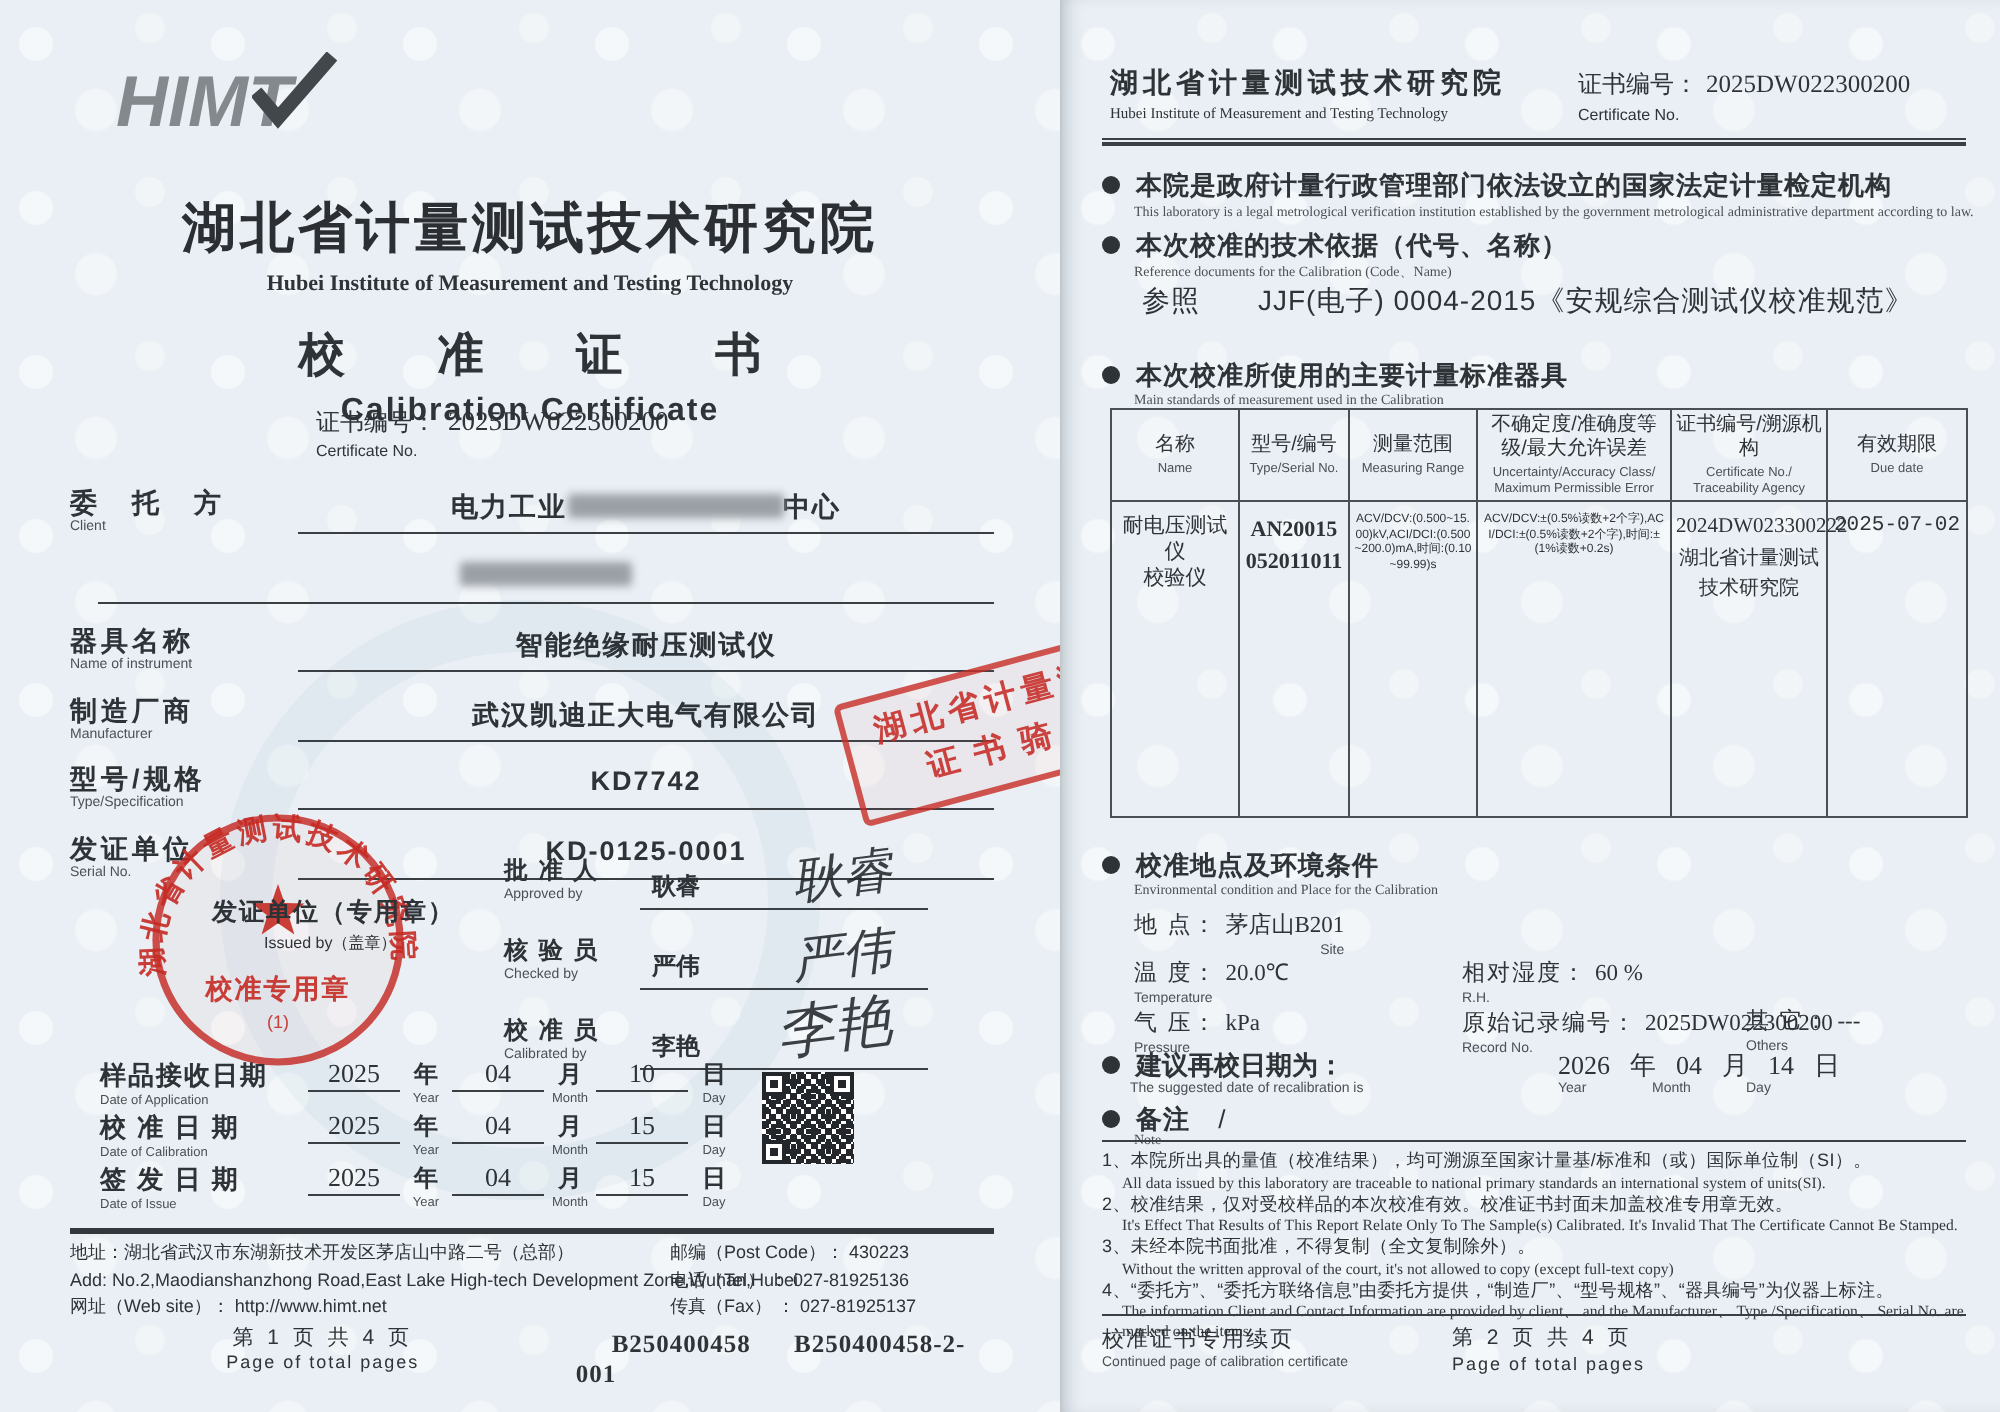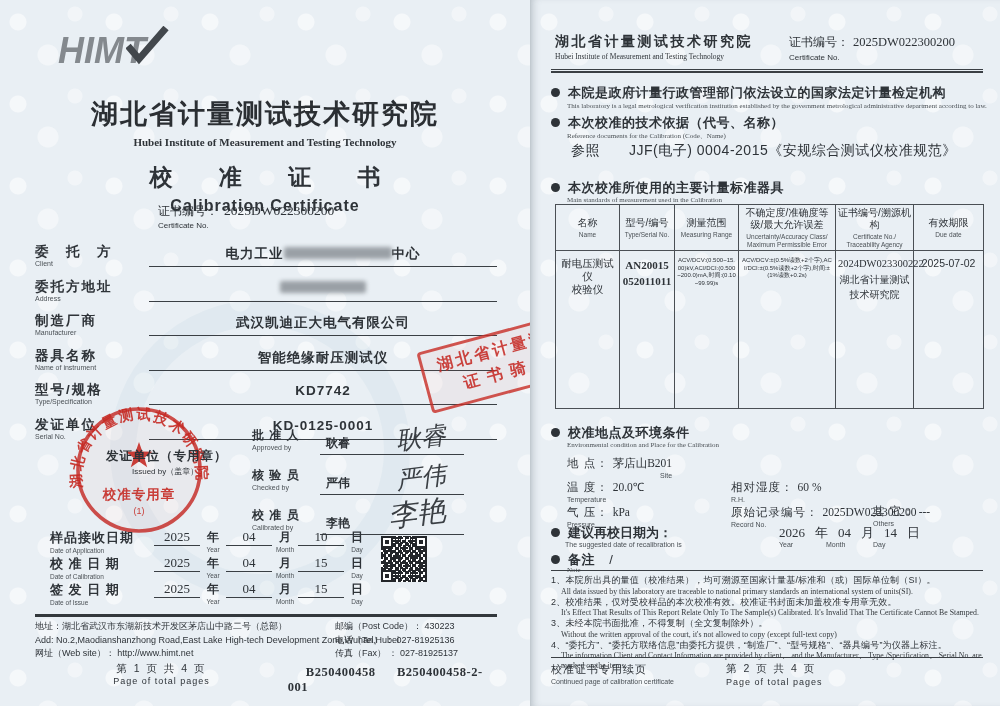--- a/index.html
+++ b/index.html
@@ -118,21 +118,21 @@
   .std-table th, .std-table td { border:1px solid #4a4f54; vertical-align:middle; padding:2px; }
   .std-table th { height:46px; font-weight:400; }
   .std-table th .cn { font-size:10px; line-height:12px; }
   .std-table th .en { font-size:6.5px; color:#4a5055; line-height:7.5px; margin-top:2px; }
   .std-table td { height:158px; vertical-align:top; text-align:center; padding-top:6px; }
   .c-name { font-size:10.5px; line-height:13px; }
   .c-type { font-family:"Liberation Serif", serif; font-size:11px; font-weight:700; line-height:16px; }
   .c-tiny { font-size:6px; line-height:7.5px; text-align:center; word-break:break-all; }
   .c-cert { font-family:"Liberation Serif", serif; font-size:10.5px; line-height:14px; }
   .c-agency { font-size:10px; line-height:13px; margin-top:2px; }
-  .c-due { font-family:Liberation Sans, sans-serif; font-size:10.5px; }
+  .c-due { font-family:Liberation Mono, monospace; font-size:10.5px; }
   .env-row { position:absolute; white-space:nowrap; }
   .env-lab { font-size:11.5px; letter-spacing:1px; }
   .env-val { font-size:11.5px; font-family:"Liberation Serif", serif; margin-left:4px; }
   .env-en { font-size:7px; color:#4a5055; display:block; margin-top:1px; }
 
   .recal-cn { position:absolute; left:20px; top:524px; font-size:13px; font-weight:700; white-space:nowrap; }
   .recal-vals { position:absolute; left:248px; top:524px; font-size:13px; white-space:nowrap; }
   .recal-vals b { font-family:"Liberation Serif", serif; font-weight:400; padding:0 10px; }
   .recal-en { position:absolute; left:34px; top:541px; font-size:7px; color:#4a5055; }
   .recal-units-en { position:absolute; left:248px; top:541px; font-size:7px; color:#4a5055; }
@@ -182,41 +182,37 @@
       <div class="f-row">
         <div class="f-label">
           <div class="cn">委　托　方</div>
           <div class="en">Client</div>
         </div>
         <div class="f-val">
           <span>电力工业</span><span class="redact" style="width:108px"></span><span>中心</span>
         </div>
       </div>
       <div class="f-row">
-        <div class="f-label">
-          <div class="cn">委托方地址</div>
-          <div class="en">Address</div>
-        </div>
         <div class="f-val">
           <span class="redact" style="width:86px"></span>
         </div>
+      </div>
+      <div class="f-row">
+        <div class="f-label">
+          <div class="cn">器具名称</div>
+          <div class="en">Name of instrument</div>
+        </div>
+        <div class="f-val">智能绝缘耐压测试仪</div>
       </div>
       <div class="f-row">
         <div class="f-label">
           <div class="cn">制造厂商</div>
           <div class="en">Manufacturer</div>
         </div>
         <div class="f-val">武汉凯迪正大电气有限公司</div>
-      </div>
-      <div class="f-row">
-        <div class="f-label">
-          <div class="cn">器具名称</div>
-          <div class="en">Name of instrument</div>
-        </div>
-        <div class="f-val">智能绝缘耐压测试仪</div>
       </div>
       <div class="f-row">
         <div class="f-label">
           <div class="cn">型号/规格</div>
           <div class="en">Type/Specification</div>
         </div>
         <div class="f-val">KD7742</div>
       </div>
       <div class="f-row">
         <div class="f-label">

